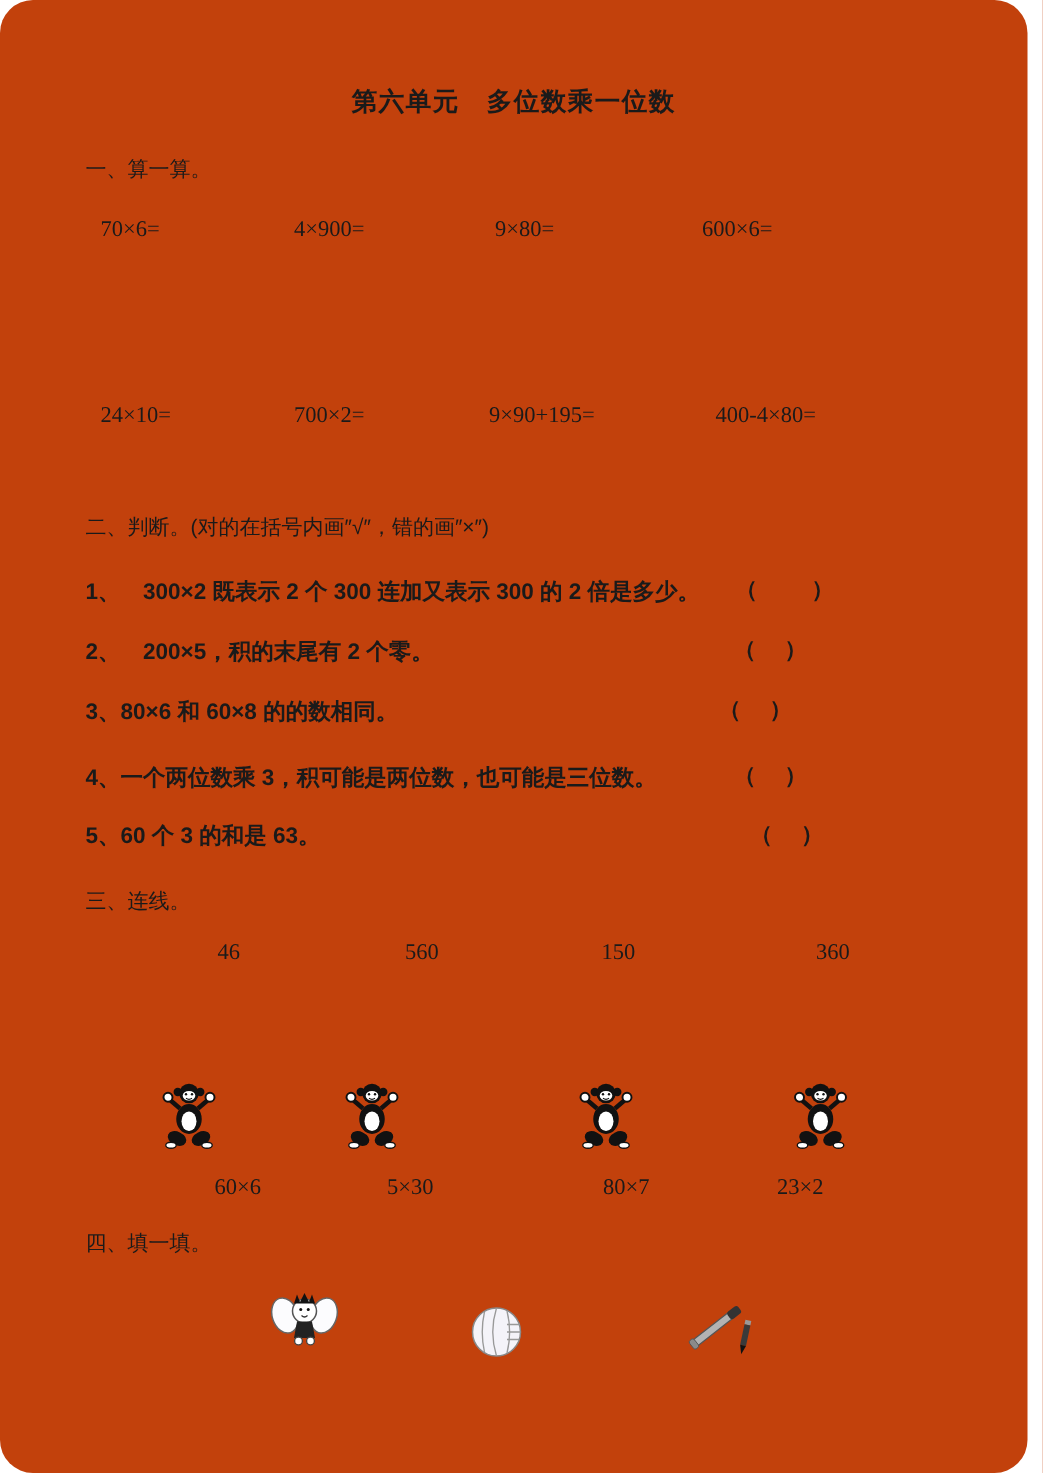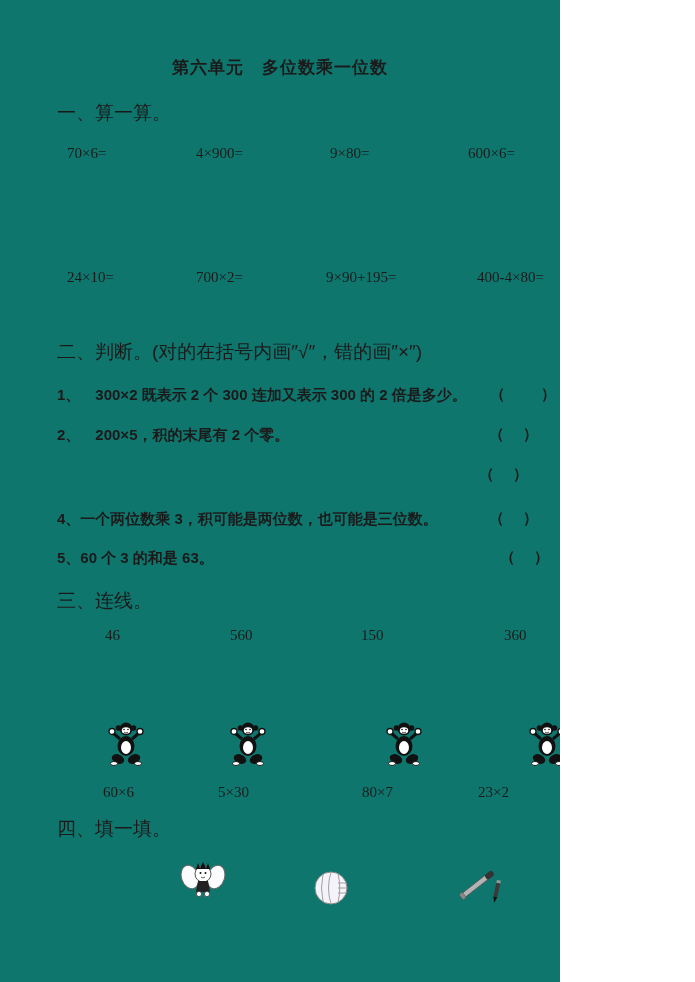--- a/index.html
+++ b/index.html
@@ -1,42 +1,43 @@
 <!DOCTYPE html>
 <html><head>
 <meta charset="utf-8">
 <style>
   html,body{margin:0;padding:0;background:#fff;}
   .page{
-    position:relative;width:560px;height:982px;background:#0f766e;
+    position:relative;width:685px;height:982px;background:#c2410c;
     color:#1a1a1a;font-family:"Liberation Sans","DejaVu Sans",sans-serif;
     overflow:hidden;
+    border-radius:22px;
   }
   .title{
     position:absolute;top:56px;left:0;width:100%;text-align:center;
     font-size:17px;font-weight:bold;letter-spacing:1px;
     font-family:"DejaVu Sans","Liberation Sans",sans-serif;
   }
-  .sec-heading{position:absolute;left:57px;font-size:19px;line-height:17px;white-space:nowrap;}
+  .sec-heading{position:absolute;left:57px;font-size:14px;line-height:17px;white-space:nowrap;}
   .calc-row{position:absolute;left:10px;width:695px;height:18px;}
   .calc-cell{
     position:absolute;font-size:15px;line-height:16px;white-space:nowrap;
     font-family:"Liberation Serif","DejaVu Serif",serif;
   }
   .c1{left:57px}.c2{left:186px}.c3{left:320px}.c4{left:458px}
   .judge-item{position:absolute;left:57px;width:620px;font-size:15px;line-height:17px;white-space:nowrap;font-weight:bold;}
   .judge-text{font-family:"Liberation Sans",sans-serif;}
   .judge-blank{
     position:absolute;top:0;font-size:15px;
     font-family:"Liberation Serif","DejaVu Serif",serif;letter-spacing:2px;
   }
   .b1{left:433px}.b2{left:432px}.b3{left:422px}.b4{left:432px}.b5{left:443px}
   .num-link,.expr-link{
     position:absolute;font-size:15px;line-height:16px;
-    font-family:"Liberation Serif","DejaVu Serif",serif;white-space:nowrap;
+    font-family:"Liberation Serif","DejaVu Serif",serif;white-space:nowrap;margin-left:40px;
   }
   .icon{position:absolute;}
   .monkey-1{left:107px;top:720px}.monkey-2{left:229px;top:720px}
   .monkey-3{left:385px;top:720px}.monkey-4{left:528px;top:720px}
   .n1{left:105px;top:627px}.n2{left:230px;top:627px}.n3{left:361px;top:627px}.n4{left:504px;top:627px}
   .e1{left:103px;top:784px}.e2{left:218px;top:784px}.e3{left:362px;top:784px}.e4{left:478px;top:784px}
   .elephant{left:180px;top:860px}
   .basketball{left:313px;top:870px}
   .batpencil{left:454px;top:858px}
 </style>
@@ -66,20 +67,21 @@
 
   <div class="judge-item" style="top:386px">
     <span class="judge-text">1、　300×2 既表示 2 个 300 连加又表示 300 的 2 倍是多少。</span>
     <span class="judge-blank b1">（　　）</span>
   </div>
   <div class="judge-item" style="top:426px">
     <span class="judge-text">2、　200×5，积的末尾有 2 个零。</span>
     <span class="judge-blank b2">（　）</span>
   </div>
   <div class="judge-item" style="top:466px">
+    <span class="judge-text">3、80×6 和 60×8 的的数相同。</span>
     <span class="judge-blank b3">（　）</span>
   </div>
   <div class="judge-item" style="top:510px">
     <span class="judge-text">4、一个两位数乘 3，积可能是两位数，也可能是三位数。</span>
     <span class="judge-blank b4">（　）</span>
   </div>
   <div class="judge-item" style="top:549px">
     <span class="judge-text">5、60 个 3 的和是 63。</span>
     <span class="judge-blank b5">（　）</span>
   </div>

